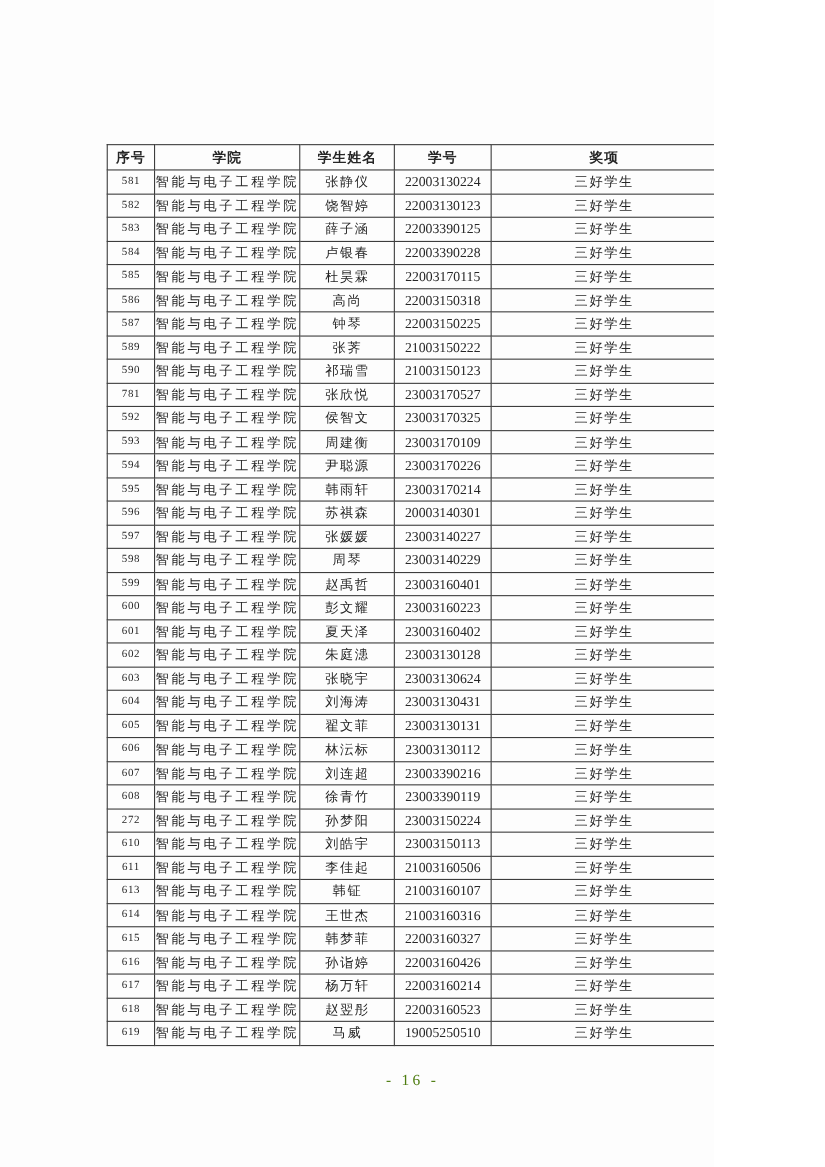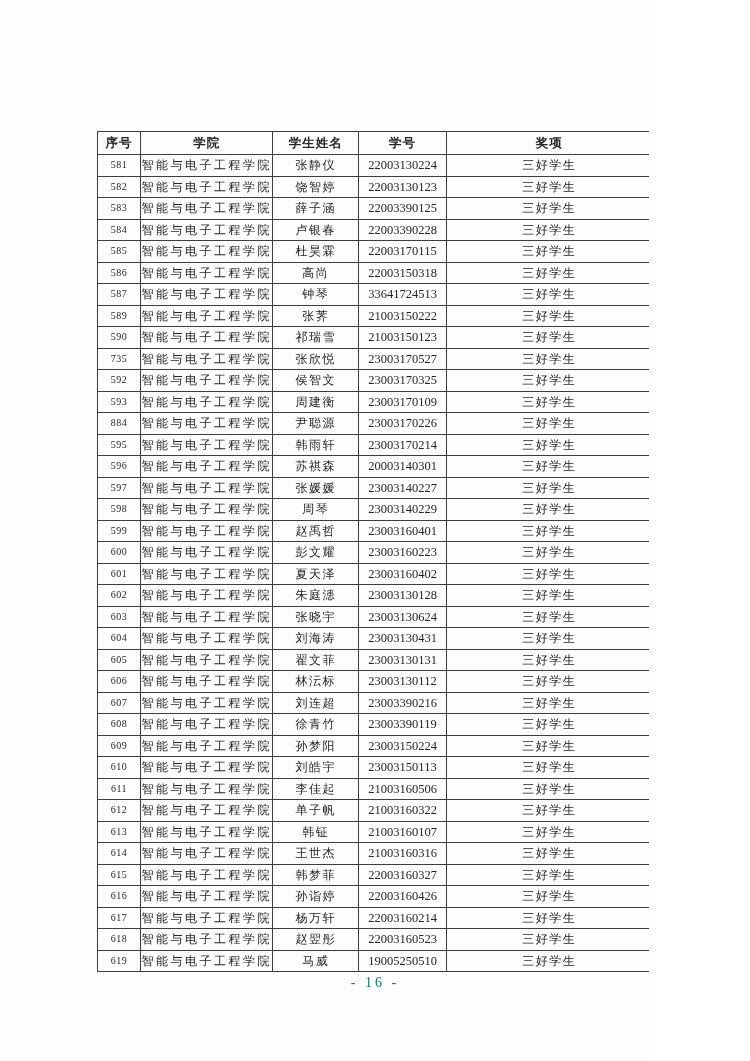--- a/index.html
+++ b/index.html
@@ -60,21 +60,21 @@
     letter-spacing: 1.5px;
   }
   .footer {
     position: absolute;
     top: 975px;
     left: 0;
     width: 750px;
     text-align: center;
     font-size: 14px;
     letter-spacing: 3px;
-    color: #0f766e;
+    color: #4d7c0f;
   }
 </style>
 </head>
 <body>
 
 <div class="page">
 
   <table class="awards-table">
     <colgroup>
       <col style="width:43px">
@@ -132,60 +132,60 @@
           <td class="col-index">586</td>
           <td class="col-college">智能与电子工程学院</td>
           <td class="col-student-name">高尚</td>
           <td class="col-student-id">22003150318</td>
           <td class="col-award">三好学生</td>
         </tr>
         <tr>
           <td class="col-index">587</td>
           <td class="col-college">智能与电子工程学院</td>
           <td class="col-student-name">钟琴</td>
-          <td class="col-student-id">33641724513</td>
+          <td class="col-student-id">22003150225</td>
           <td class="col-award">三好学生</td>
         </tr>
         <tr>
           <td class="col-index">589</td>
           <td class="col-college">智能与电子工程学院</td>
           <td class="col-student-name">张荠</td>
           <td class="col-student-id">21003150222</td>
           <td class="col-award">三好学生</td>
         </tr>
         <tr>
           <td class="col-index">590</td>
           <td class="col-college">智能与电子工程学院</td>
           <td class="col-student-name">祁瑞雪</td>
           <td class="col-student-id">21003150123</td>
           <td class="col-award">三好学生</td>
         </tr>
         <tr>
-          <td class="col-index">735</td>
+          <td class="col-index">781</td>
           <td class="col-college">智能与电子工程学院</td>
           <td class="col-student-name">张欣悦</td>
           <td class="col-student-id">23003170527</td>
           <td class="col-award">三好学生</td>
         </tr>
         <tr>
           <td class="col-index">592</td>
           <td class="col-college">智能与电子工程学院</td>
           <td class="col-student-name">侯智文</td>
           <td class="col-student-id">23003170325</td>
           <td class="col-award">三好学生</td>
         </tr>
         <tr>
           <td class="col-index">593</td>
           <td class="col-college">智能与电子工程学院</td>
           <td class="col-student-name">周建衡</td>
           <td class="col-student-id">23003170109</td>
           <td class="col-award">三好学生</td>
         </tr>
         <tr>
-          <td class="col-index">884</td>
+          <td class="col-index">594</td>
           <td class="col-college">智能与电子工程学院</td>
           <td class="col-student-name">尹聪源</td>
           <td class="col-student-id">23003170226</td>
           <td class="col-award">三好学生</td>
         </tr>
         <tr>
           <td class="col-index">595</td>
           <td class="col-college">智能与电子工程学院</td>
           <td class="col-student-name">韩雨轩</td>
           <td class="col-student-id">23003170214</td>
@@ -276,48 +276,41 @@
           <td class="col-award">三好学生</td>
         </tr>
         <tr>
           <td class="col-index">608</td>
           <td class="col-college">智能与电子工程学院</td>
           <td class="col-student-name">徐青竹</td>
           <td class="col-student-id">23003390119</td>
           <td class="col-award">三好学生</td>
         </tr>
         <tr>
-          <td class="col-index">609</td>
+          <td class="col-index">272</td>
           <td class="col-college">智能与电子工程学院</td>
           <td class="col-student-name">孙梦阳</td>
           <td class="col-student-id">23003150224</td>
           <td class="col-award">三好学生</td>
         </tr>
         <tr>
           <td class="col-index">610</td>
           <td class="col-college">智能与电子工程学院</td>
           <td class="col-student-name">刘皓宇</td>
           <td class="col-student-id">23003150113</td>
           <td class="col-award">三好学生</td>
         </tr>
         <tr>
           <td class="col-index">611</td>
           <td class="col-college">智能与电子工程学院</td>
           <td class="col-student-name">李佳起</td>
           <td class="col-student-id">21003160506</td>
           <td class="col-award">三好学生</td>
         </tr>
         <tr>
-          <td class="col-index">612</td>
-          <td class="col-college">智能与电子工程学院</td>
-          <td class="col-student-name">单子帆</td>
-          <td class="col-student-id">21003160322</td>
-          <td class="col-award">三好学生</td>
-        </tr>
-        <tr>
           <td class="col-index">613</td>
           <td class="col-college">智能与电子工程学院</td>
           <td class="col-student-name">韩钲</td>
           <td class="col-student-id">21003160107</td>
           <td class="col-award">三好学生</td>
         </tr>
         <tr>
           <td class="col-index">614</td>
           <td class="col-college">智能与电子工程学院</td>
           <td class="col-student-name">王世杰</td>

